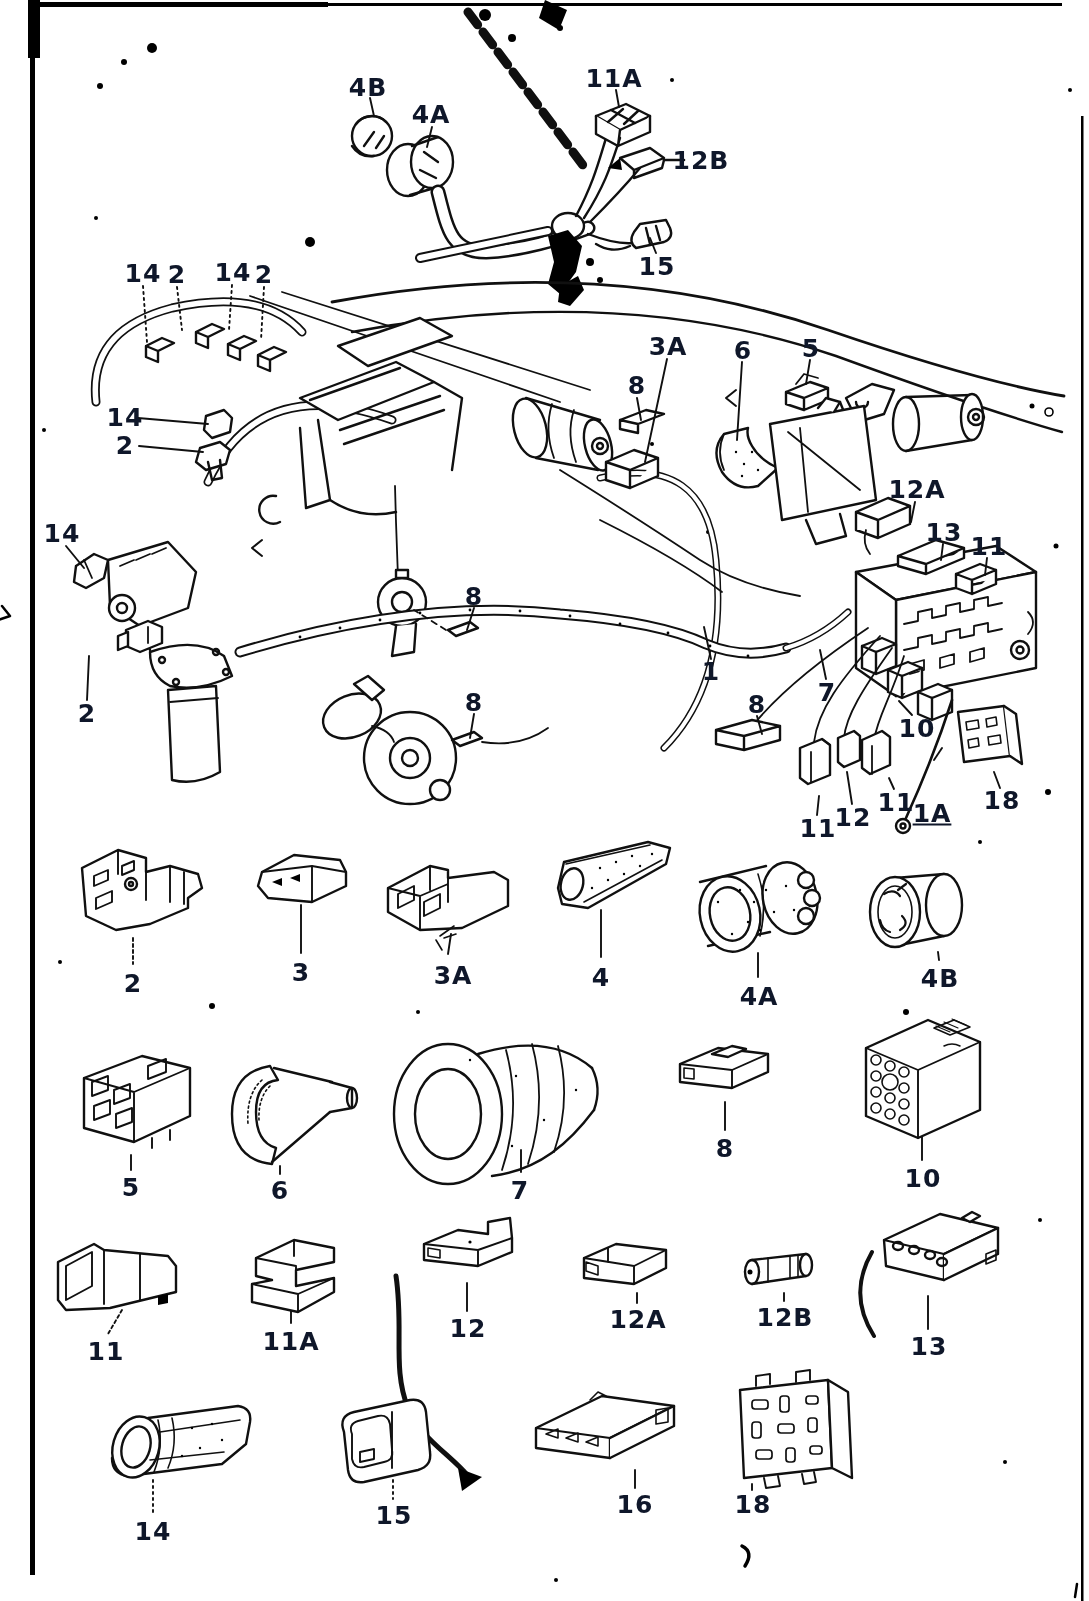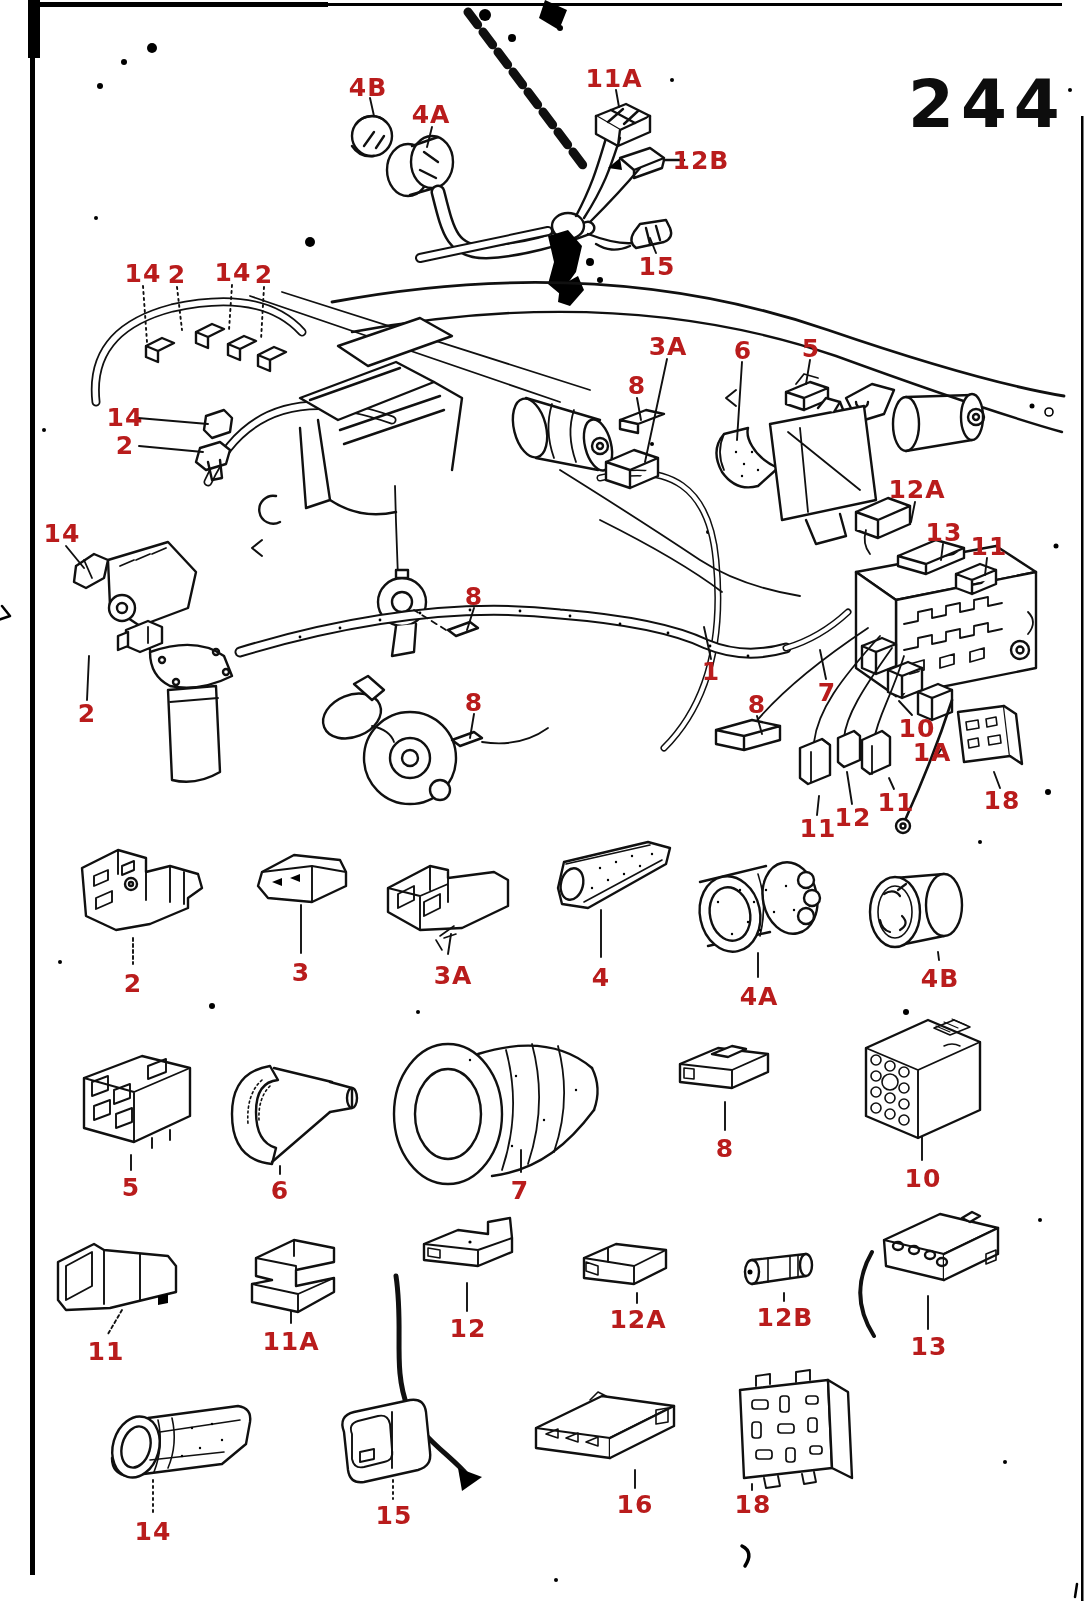--- a/index.html
+++ b/index.html
@@ -1,21 +1,21 @@
 <!DOCTYPE html>
 <html><head>
 <meta charset="utf-8">
 <style>
   html,body{margin:0;padding:0;background:#888;}
   .page{position:relative;width:1089px;height:1601px;background:#ffffff;overflow:hidden;
         font-family:"DejaVu Sans",sans-serif;}
   .page svg{position:absolute;left:0;top:0;}
   
   .callout{position:absolute;transform:translate(-50%,-50%);font-family:"DejaVu Sans",sans-serif;
-           font-weight:700;font-size:25px;line-height:1;color:#b91c1c;white-space:nowrap;
+           font-weight:700;font-size:25px;line-height:1;color:#0f172a;white-space:nowrap;
            letter-spacing:1px;}
   .page-number{position:absolute;left:908px;top:72px;font-family:"DejaVu Sans",sans-serif;
            font-weight:700;font-size:66px;line-height:1;color:#0d0d0d;letter-spacing:7px;}
 </style>
 </head>
 <body>
 
 <div class="page">
 
 <svg width="1089" height="1601" viewBox="0 0 1089 1601" fill="none" stroke="#101010" stroke-width="2.4" stroke-linecap="round" stroke-linejoin="round">
@@ -631,21 +631,21 @@
       <span class="callout" style="left: 87px; top: 713px;">2</span>
       <span class="callout" style="left: 474px; top: 596px;">8</span>
       <span class="callout" style="left: 474px; top: 702px;">8</span>
       <span class="callout" style="left: 711px; top: 671px;">1</span>
       <span class="callout" style="left: 827px; top: 692px;">7</span>
       <span class="callout" style="left: 757px; top: 704px;">8</span>
       <span class="callout" style="left: 917px; top: 728px;">10</span>
       <span class="callout" style="left: 818px; top: 828px;">11</span>
       <span class="callout" style="left: 853px; top: 817px;">12</span>
       <span class="callout" style="left: 896px; top: 802px;">11</span>
-      <span class="callout" style="left: 932px; top: 752px;">1A</span>
+      <span class="callout" style="left: 932px; top: 813px; text-decoration: underline;">1A</span>
       <span class="callout" style="left: 1002px; top: 800px;">18</span>
       <span class="callout" style="left: 133px; top: 983px;">2</span>
       <span class="callout" style="left: 301px; top: 972px;">3</span>
       <span class="callout" style="left: 453px; top: 975px;">3A</span>
       <span class="callout" style="left: 601px; top: 977px;">4</span>
       <span class="callout" style="left: 759px; top: 996px;">4A</span>
       <span class="callout" style="left: 940px; top: 978px;">4B</span>
       <span class="callout" style="left: 131px; top: 1187px;">5</span>
       <span class="callout" style="left: 280px; top: 1190px;">6</span>
       <span class="callout" style="left: 520px; top: 1190px;">7</span>
@@ -656,15 +656,14 @@
       <span class="callout" style="left: 468px; top: 1328px;">12</span>
       <span class="callout" style="left: 638px; top: 1319px;">12A</span>
       <span class="callout" style="left: 785px; top: 1317px;">12B</span>
       <span class="callout" style="left: 929px; top: 1346px;">13</span>
       <span class="callout" style="left: 153px; top: 1531px;">14</span>
       <span class="callout" style="left: 394px; top: 1515px;">15</span>
       <span class="callout" style="left: 635px; top: 1504px;">16</span>
       <span class="callout" style="left: 753px; top: 1504px;">18</span>
     </div>
 
-<div class="page-number">244</div>
 
 </div>
 
 </body></html>

